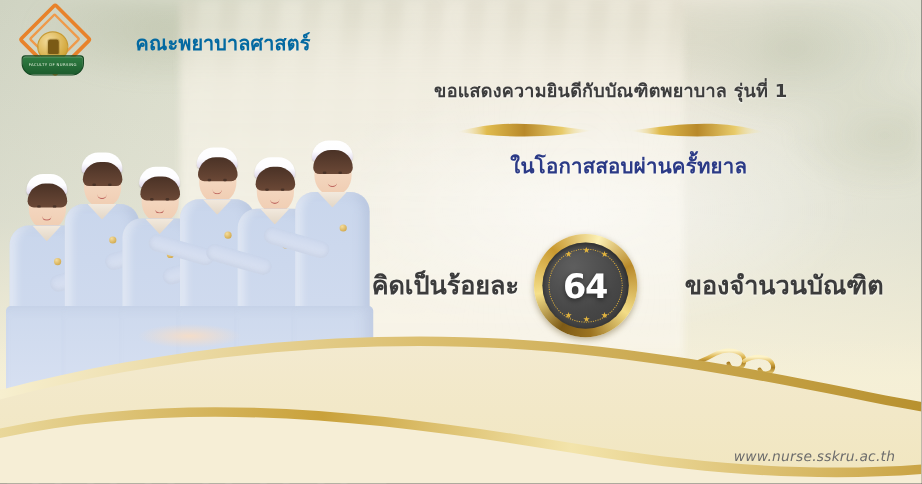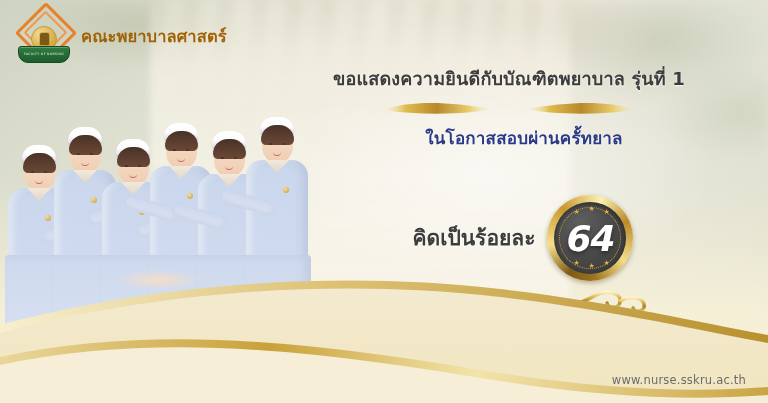--- a/index.html
+++ b/index.html
@@ -65,21 +65,21 @@
     border:1.5px solid #c79a32;display:flex;align-items:center;justify-content:center;}
   .logo .seal i{display:block;width:9px;height:12px;background:#7a5a15;border-radius:2px 2px 1px 1px;
     box-shadow:0 0 0 1px rgba(122,90,21,.25);font-style:normal;}
   .logo .ribbon{position:absolute;left:4px;bottom:3px;width:50px;height:15px;
     background:linear-gradient(to bottom,#2f7d42,#1d5c2d);border-radius:3px 3px 10px 10px;
     border:1px solid #174a24;box-shadow:inset 0 1px 0 rgba(255,255,255,.25);}
   .logo .ribbon span{display:block;text-align:center;font-size:3.2px;letter-spacing:.3px;color:#e8f3e0;
     line-height:15px;white-space:nowrap;}
   .uni{line-height:1.12;}
   .uni .l1{font-size:11.5px;color:#4a4a4a;letter-spacing:.1px;}
-  .uni .l2{font-size:16.5px;color:#a16207;font-weight:bold;letter-spacing:.1px;margin-top:1px;}
+  .uni .l2{font-size:16.5px;color:#0369a1;font-weight:bold;letter-spacing:.1px;margin-top:1px;margin-left:32px;}
 
   
   .nurses{position:absolute;left:6px;bottom:0;width:316px;height:300px;z-index:20;}
   .nurse{position:absolute;bottom:0;}
   .nurse .cap{position:absolute;left:50%;top:0;width:34px;height:17px;margin-left:-17px;
     background:linear-gradient(to bottom,#ffffff 0%,#fdfdff 55%,#ded7ea 100%);
     border-radius:17px 17px 4px 4px;box-shadow:0 1px 1px rgba(120,110,140,.35);}
   .nurse .cap:after{content:"";position:absolute;left:4px;bottom:0;width:26px;height:4px;
     background:#b9aecd;border-radius:0 0 3px 3px;}
   .nurse .head{position:absolute;left:50%;top:9px;width:31px;height:37px;margin-left:-15.5px;
@@ -113,21 +113,21 @@
   .nurse .arm.l{left:-28px;transform:rotate(16deg);transform-origin:right center;}
   .nurse .arm.r{right:-28px;transform:rotate(-16deg);transform-origin:left center;}
   .hands{position:absolute;left:92px;bottom:108px;width:120px;height:30px;
     background:radial-gradient(ellipse 60px 14px at 50% 50%,#f4ddc9,rgba(244,221,201,0) 72%);
     border-radius:18px;z-index:25;}
   .nurses-soft{position:absolute;inset:0;pointer-events:none;
     background:linear-gradient(to bottom,rgba(255,255,255,0) 72%,rgba(250,246,228,.55) 100%);}
 
   
   .txt{position:absolute;z-index:40;text-align:center;white-space:nowrap;}
-  .headline{left:250px;top:64px;width:518px;font-size:18px;font-weight:bold;color:#3d3d3d;
+  .headline{left:250px;top:64px;width:518px;font-size:15px;font-weight:bold;color:#3d3d3d;
     letter-spacing:.2px;text-shadow:0 1px 2px rgba(255,255,255,.8);}
   .swirl{position:absolute;left:375px;top:98px;width:270px;height:22px;z-index:40;}
   .line2{left:280px;top:124px;width:488px;font-size:17px;font-weight:bold;color:#2b3a86;
     letter-spacing:.2px;text-shadow:0 1px 2px rgba(255,255,255,.75);}
   .line3{left:280px;top:163px;width:488px;font-size:12.3px;font-weight:bold;color:#2e3d88;
     letter-spacing:0;text-shadow:0 1px 2px rgba(255,255,255,.7);}
   .pct-row{position:absolute;left:250px;top:213px;width:518px;height:48px;z-index:40;
     display:flex;align-items:center;justify-content:center;gap:12px;}
   .pct-left,.pct-right{font-size:21px;font-weight:bold;color:#3c3c3c;white-space:nowrap;
     text-shadow:0 1px 2px rgba(255,255,255,.8);margin-left:28px;}
@@ -136,31 +136,31 @@
   .medal{position:relative;width:86px;height:86px;flex:0 0 86px;margin-top:2px;}
   .medal .ring{position:absolute;inset:0;border-radius:50%;
     background:conic-gradient(from 210deg,#7d5a16,#f6e08a 14%,#c9992f 30%,#fcf0b4 46%,#b98a2a 60%,#f3dd87 76%,#9c7320 90%,#7d5a16);
     box-shadow:0 2px 5px rgba(90,70,20,.4);}
   .medal .disc{position:absolute;left:7px;top:7px;right:7px;bottom:7px;border-radius:50%;
     background:radial-gradient(circle at 36% 28%,#5e5e5e,#474747 55%,#3a3a3a 100%);
     box-shadow:inset 0 2px 6px rgba(0,0,0,.5);}
   .medal .dots{position:absolute;left:12px;top:12px;right:12px;bottom:12px;border-radius:50%;
     border:1.5px dotted #d8ab3c;opacity:.95;}
   .medal .num{position:absolute;inset:0;display:flex;align-items:center;justify-content:center;
-    font-size:36px;font-weight:bold;font-style:italic;color:#fff;letter-spacing:-1px;
+    font-size:28px;font-weight:bold;color:#fff;letter-spacing:-1px;
     text-shadow:0 2px 4px rgba(0,0,0,.45);}
   .medal .star{position:absolute;color:#e3b53f;font-size:7px;line-height:7px;}
   .medal .s1{left:26px;top:14px;} .medal .s2{left:41px;top:11px;} .medal .s3{left:56px;top:14px;}
   .medal .s4{left:26px;bottom:14px;} .medal .s5{left:41px;bottom:11px;} .medal .s6{left:56px;bottom:14px;}
 
   
   .flourish{position:absolute;left:336px;top:281px;width:330px;height:52px;z-index:35;}
   .waves{position:absolute;left:0;bottom:0;width:768px;height:140px;z-index:36;}
   .url{position:absolute;right:22px;bottom:16px;z-index:45;font-size:11.5px;color:#6c6c6c;
-    letter-spacing:.2px;}
+    letter-spacing:.2px;font-style:italic;}
 </style>
 </head>
 <body>
 
 <div id="banner">
 
   <div class="bg-base"></div>
   <div class="bg-foliage"></div>
   <div class="bg-building"></div>
   <div class="bg-veil"></div>
@@ -302,20 +302,21 @@
       <div class="disc"></div>
       <div class="dots"></div>
       <span class="star s1">★</span>
       <span class="star s2">★</span>
       <span class="star s3">★</span>
       <span class="star s4">★</span>
       <span class="star s5">★</span>
       <span class="star s6">★</span>
       <div class="num">64</div>
     </div>
+    <span class="pct-right">ของจำนวนบัณฑิต</span>
   </div>
 
   <svg class="flourish" viewBox="0 0 330 52">
     <defs>
         <linearGradient id="go" x1="0" y1="0" x2="0" y2="1">
       <stop offset="0%" stop-color="#fdf3c8"></stop>
           <stop offset="35%" stop-color="#dcb44f"></stop>
       <stop offset="65%" stop-color="#a87c22"></stop>
           <stop offset="100%" stop-color="#e7cb72"></stop>
     </linearGradient>

